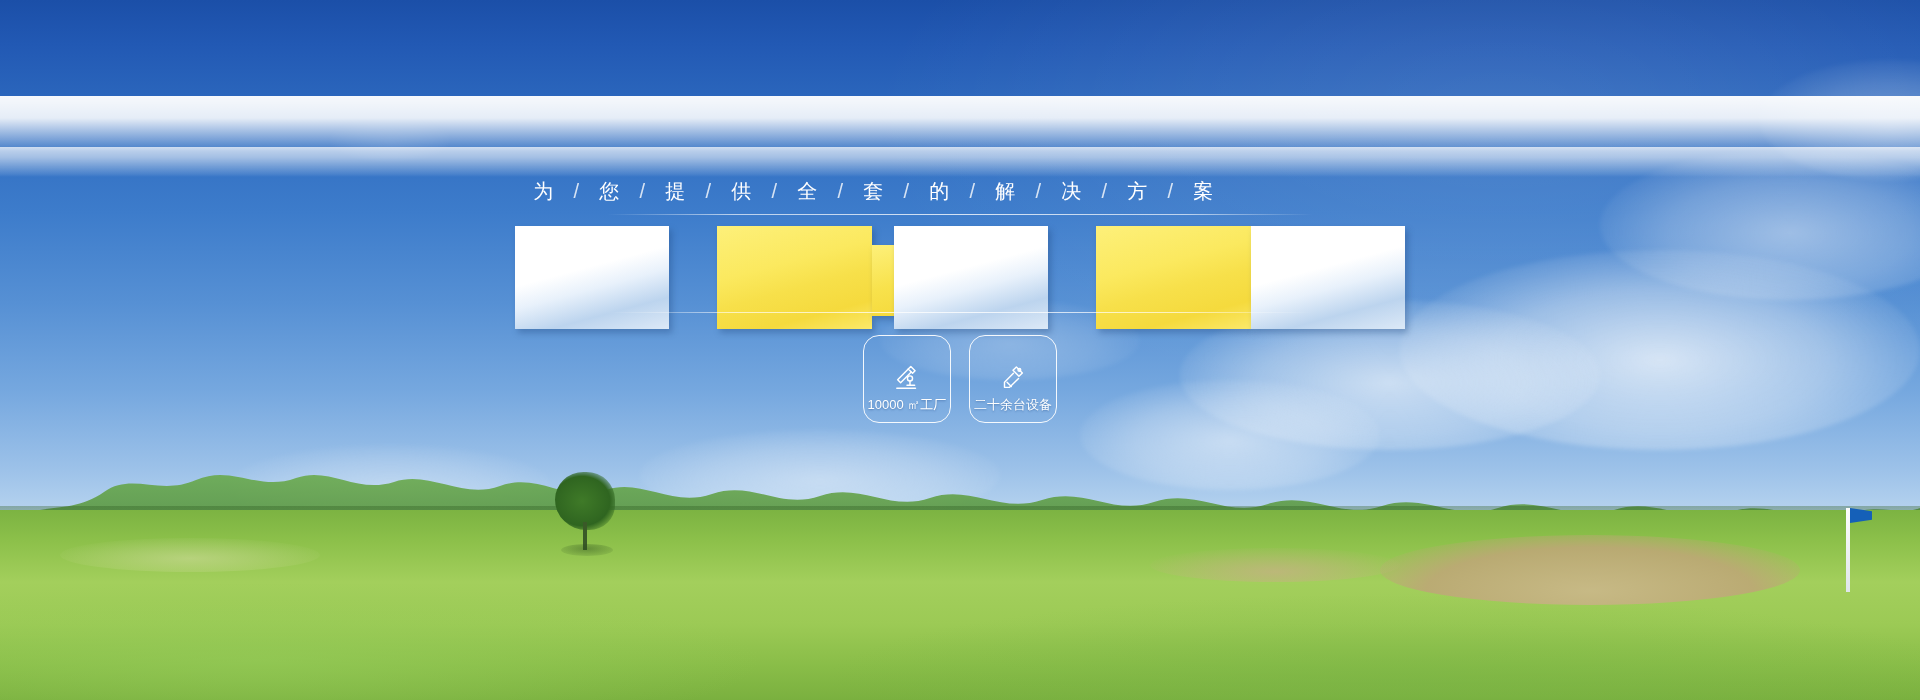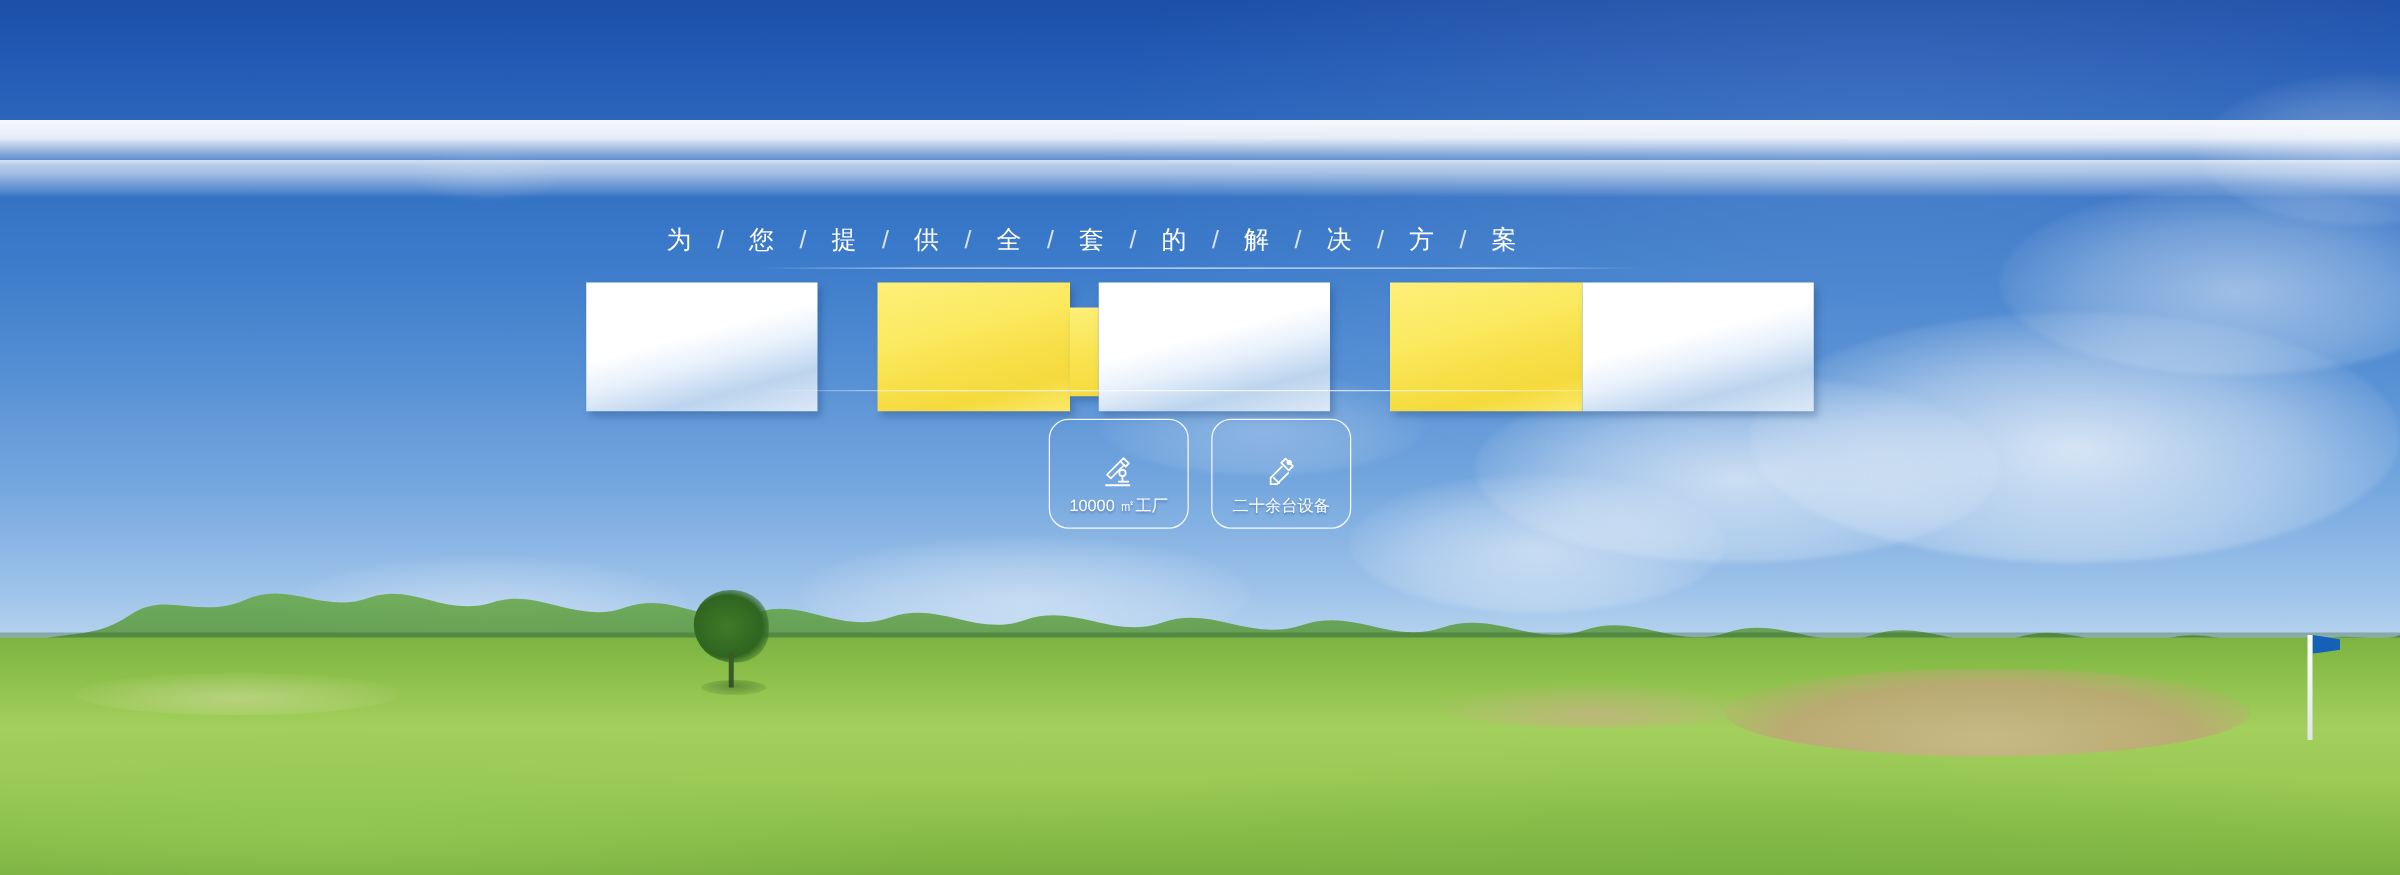--- a/index.html
+++ b/index.html
@@ -131,21 +131,21 @@
   .eng {
     display:block;
     font-family:"Liberation Sans", sans-serif;
     font-weight:300;
     letter-spacing:.10em;
     color:#ffffff;
     -webkit-background-clip:text;
     background-clip:text;
   }
   .eng-1 {
-    font-size:38px;
+    font-size:58px;
     background:linear-gradient(to bottom, rgba(255,255,255,.96) 0%, rgba(255,255,255,.88) 40%, rgba(255,255,255,.18) 92%, rgba(255,255,255,0) 100%);
     -webkit-text-fill-color:transparent;
     color:transparent;
   }
   .eng-2 {
     font-size:32px;
     margin-top:-4px;
     background:linear-gradient(to bottom, rgba(255,255,255,.72) 0%, rgba(255,255,255,.55) 35%, rgba(255,255,255,.10) 90%, rgba(255,255,255,0) 100%);
     -webkit-text-fill-color:transparent;
     color:transparent;
@@ -186,40 +186,39 @@
   .headline .hw, .headline .hy, .headline .hp {
     display:inline-block;
     -webkit-background-clip:text;
     background-clip:text;
     -webkit-text-fill-color:transparent;
     color:transparent;
     filter:drop-shadow(3px 4px 3px rgba(20,55,110,.30));
   }
   .headline .hw {
     background:linear-gradient(165deg, #ffffff 0%, #ffffff 42%, #e8f1fb 58%, #bcd4ee 78%, #dce9f7 100%);
-    padding-left:31px;
   }
   .headline .hy {
     background:linear-gradient(165deg, #fdf07a 0%, #fbe95f 38%, #f7e04a 58%, #f5da3d 80%, #fbe96a 100%);
     margin-left:48px;
   }
   .headline .hp {
     background:linear-gradient(165deg, #fdf07a 0%, #f8e24c 60%, #f5da3d 100%);
     font-size:62px;
     padding-right:4px;
   }
 
   
   .badges {
     position:absolute; left:0; top:335px; width:1920px;
     display:flex; justify-content:center; align-items:flex-start;
     gap:18px;
   }
   .badge {
-    width:112px; height:88px;
+    width:88px; height:88px;
     border:1.6px solid rgba(255,255,255,.92);
     border-radius:16px;
     position:relative;
     display:flex; flex-direction:column;
     align-items:center; justify-content:center;
     padding-bottom:4px;
   }
   .badge .ico {
     width:38px; height:38px;
     margin-top:2px;

